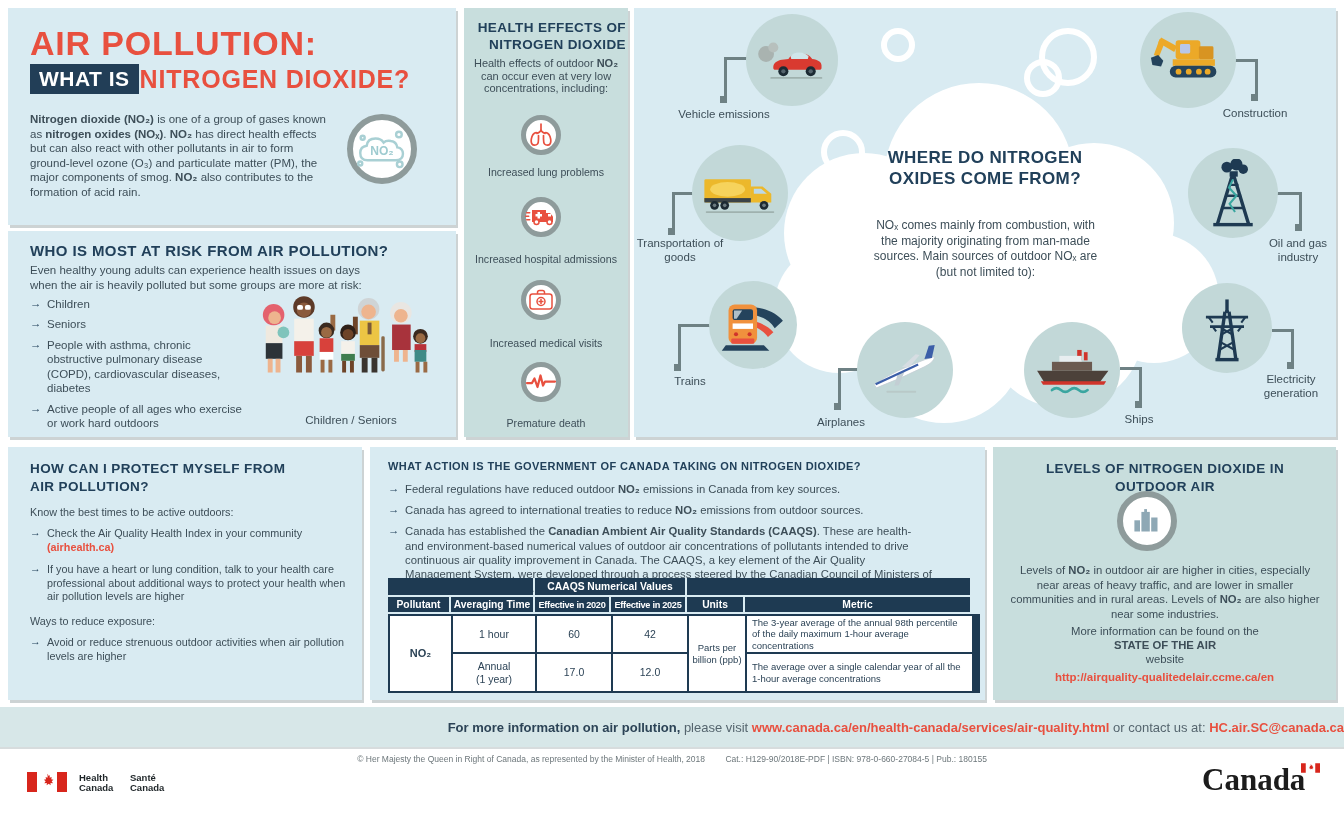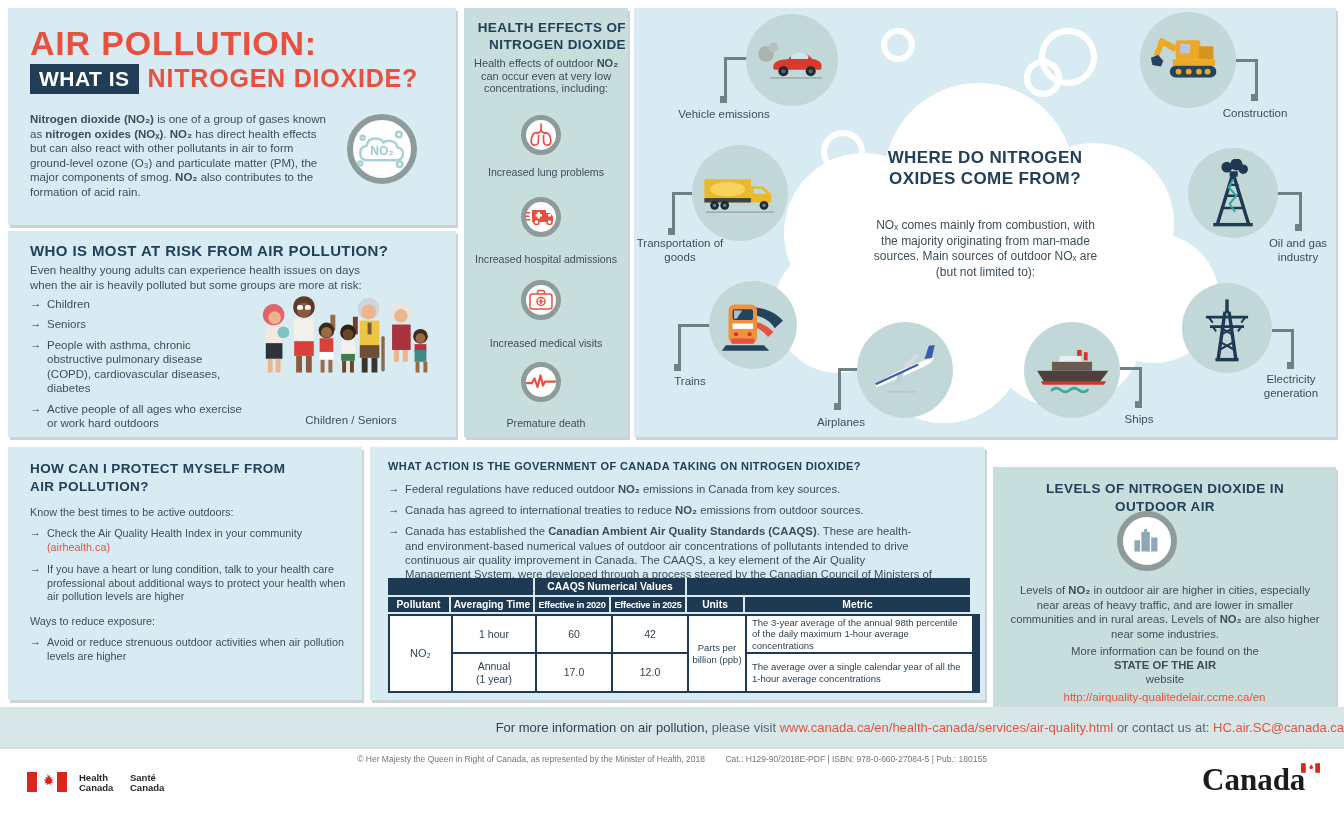--- a/index.html
+++ b/index.html
@@ -3,21 +3,21 @@
 <meta charset="utf-8">
 <style>
   *{box-sizing:border-box;margin:0;padding:0}
   html,body{background:#fff}
   body{font-family:"Liberation Sans","DejaVu Sans",sans-serif;color:#3d4e58}
   #canvas{position:relative;width:1344px;height:816px;background:#fff;overflow:hidden}
   .panel{position:absolute;box-shadow:2px 3px 0 rgba(124,139,143,.38)}
   .blue{background:#d9ebf2}
   .teal{background:#c8dedd}
   .red{color:#e8503f}
-  .b{font-weight:normal}
+  .b{font-weight:bold}
   .h-big{font-weight:bold;color:#e8503f;letter-spacing:.8px}
   .sec-h{font-weight:bold;color:#21405a;letter-spacing:.4px}
   .body-txt{color:#3d4e58}
   .bul{position:relative;padding-left:17px;line-height:1.26}
   .bul::before{content:"\2192";position:absolute;left:0;top:-1px;font-weight:bold;color:#21405a}
   .ln{position:absolute;background:#6e8184}
   .sq{position:absolute;width:7px;height:7px;background:#6e8184}
   .slab{position:absolute;transform:translateX(-50%);text-align:center;font-size:11.5px;color:#3d4e58;line-height:1.22}
   .src{position:absolute;border-radius:50%;background:#c2d8d8;display:flex;align-items:center;justify-content:center}
   .fx{position:absolute;left:57px;width:40px;height:40px;border:5px solid #8e9b9b;border-radius:50%;background:#fff;display:flex;align-items:center;justify-content:center}
@@ -34,21 +34,21 @@
   .td.metric{font-size:9.5px;justify-content:flex-start;text-align:left;padding:2px 5px;line-height:1.18}
   .td.units{font-size:9.5px}
 </style>
 </head>
 <body>
 
 <div id="canvas">
 
   <div class="panel blue" style="left:8px;top:8px;width:448px;height:217px">
     <div class="h-big" style="position:absolute;left:22px;top:16px;font-size:34px">AIR POLLUTION:</div>
-    <div style="position:absolute;left:22px;top:56px;display:flex;align-items:flex-start;gap:9px">
+    <div style="position:absolute;left:22px;top:56px;display:flex;align-items:flex-end;gap:1px">
       <span style="background:#223e57;color:#fff;font-weight:bold;font-size:21px;padding:3px 9px;letter-spacing:.5px">WHAT IS</span>
       <span class="h-big" style="font-size:25px">NITROGEN DIOXIDE?</span>
     </div>
     <div class="body-txt" style="position:absolute;left:22px;top:104px;width:302px;font-size:11.5px;line-height:14.6px"><b>Nitrogen dioxide (NO₂)</b> is one of a group of gases known as <b>nitrogen oxides (NOₓ)</b>. <b>NO₂</b> has direct health effects but can also react with other pollutants in air to form ground-level ozone (O₃) and particulate matter (PM), the major components of smog. <b>NO₂</b> also contributes to the formation of acid rain.</div>
     <div style="position:absolute;left:339px;top:106px;width:70px;height:70px;border:6px solid #8e9b9b;border-radius:50%;background:#fff;display:flex;align-items:center;justify-content:center">
       <svg viewBox="0 0 72 60" width="60" height="50">
         <g fill="none" stroke="#a9d0d4" stroke-width="3">
           <path d="M18 44q-9 0-9-9 0-8 8-9 1-9 11-9 7 0 10 5 3-3 9-2 7 1 8 8 7 1 7 8 0 8-9 8z" fill="#fff"></path>
           <circle cx="12" cy="16" r="2.5"></circle>
             <circle cx="57" cy="12" r="3.5"></circle>
@@ -402,21 +402,21 @@
         <div class="td units" style="grid-area:1/5/3/6">Parts per<br>billion (ppb)</div>
         <div class="td metric" style="grid-area:1/6">The 3-year average of the annual 98th percentile of the daily maximum 1-hour average concentrations</div>
         <div class="td" style="grid-area:2/2">Annual<br>(1 year)</div>
         <div class="td" style="grid-area:2/3">17.0</div>
         <div class="td" style="grid-area:2/4">12.0</div>
         <div class="td metric" style="grid-area:2/6">The average over a single calendar year of all the 1-hour average concentrations</div>
       </div>
     </div>
   </div>
 
-  <div class="panel teal" style="left:993px;top:467px;width:343px;height:253px">
+  <div class="panel teal" style="left:993px;top:447px;width:343px;height:253px">
     <div class="sec-h" style="position:absolute;left:42px;top:13px;width:260px;text-align:center;font-size:13.5px;line-height:1.3">LEVELS OF NITROGEN DIOXIDE IN OUTDOOR AIR</div>
     <div style="position:absolute;left:124px;top:44px;width:60px;height:60px;border:6px solid #8e9b9b;border-radius:50%;background:#fff;display:flex;align-items:center;justify-content:center">
       <svg viewBox="0 0 40 34" width="28" height="24">
         <g fill="#8ea8b5">
             <rect x="2" y="16" width="8" height="16"></rect>
             <rect x="12" y="4" width="12" height="28"></rect>
             <rect x="26" y="12" width="9" height="20"></rect>
             <rect x="16" y="0" width="4" height="6"></rect>
           </g>
       </svg>

